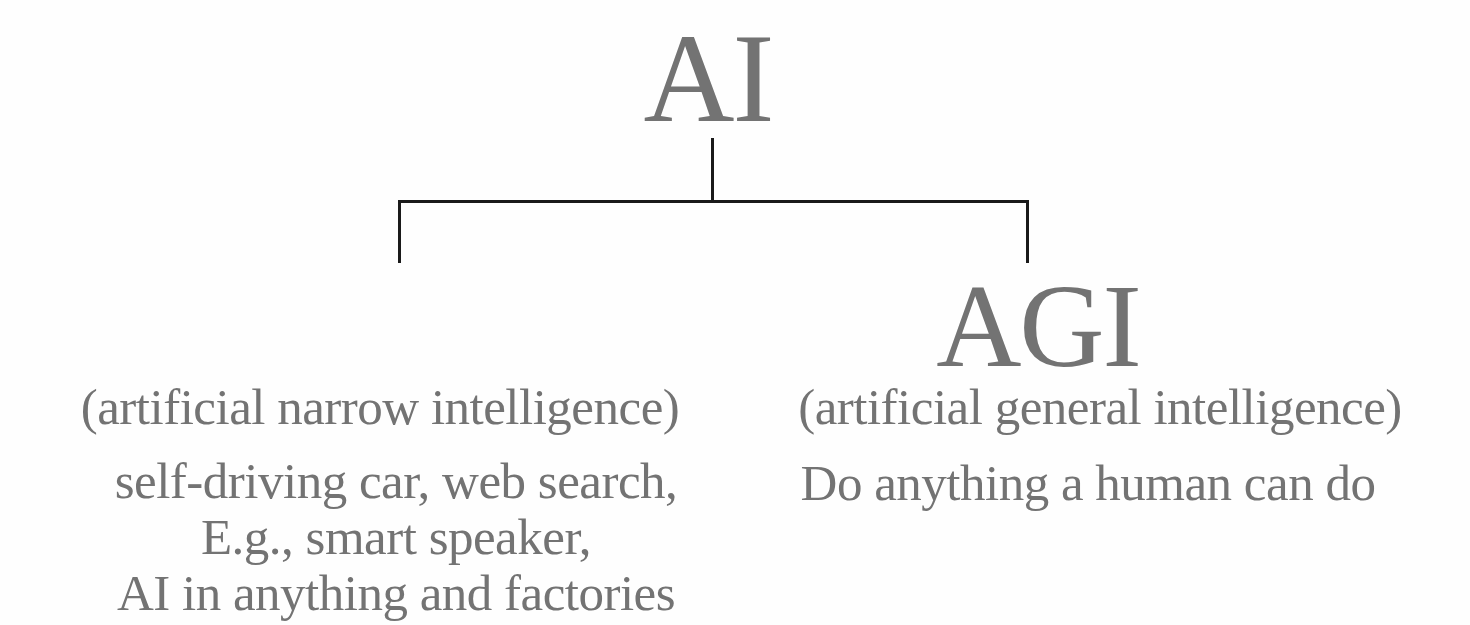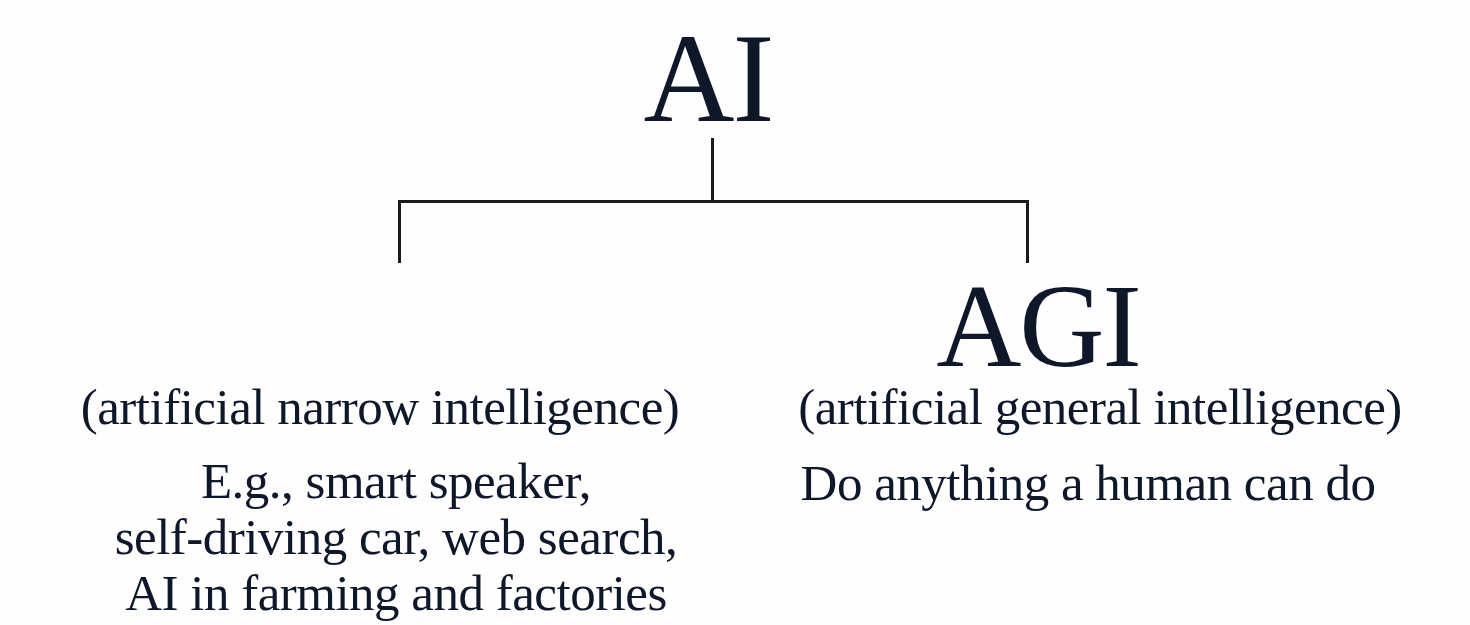--- a/index.html
+++ b/index.html
@@ -7,21 +7,21 @@
     padding: 0;
     background: #ffffff;
   }
   .canvas {
     position: relative;
     width: 1470px;
     height: 625px;
     background: #fefefe;
     overflow: hidden;
     font-family: "Liberation Serif", "DejaVu Serif", serif;
-    color: #0f172a;
+    color: #737373;
   }
   .abspos {
     position: absolute;
     transform: translateX(-50%);
     white-space: nowrap;
     text-align: center;
   }
   .node-root {
     left: 708px;
     top: 16px;
@@ -66,23 +66,23 @@
 
   <div class="abspos node-root">AI</div>
 
   <div class="line stem-root"></div>
   <div class="line rail-main"></div>
   <div class="line drop-left"></div>
   <div class="line drop-right"></div>
 
   <div class="abspos full-name full-ani">(artificial narrow intelligence)</div>
   <div class="abspos desc desc-ani">
+    <div>self-driving car, web search,</div>
     <div>E.g., smart speaker,</div>
-    <div>self-driving car, web search,</div>
-    <div>AI in farming and factories</div>
+    <div>AI in anything and factories</div>
   </div>
 
   <div class="abspos node-abbr node-agi">AGI</div>
   <div class="abspos desc desc-agi">
     <div>Do anything a human can do</div>
   </div>
   <div class="abspos full-name full-agi">(artificial general intelligence)</div>
 
 </div>
 

